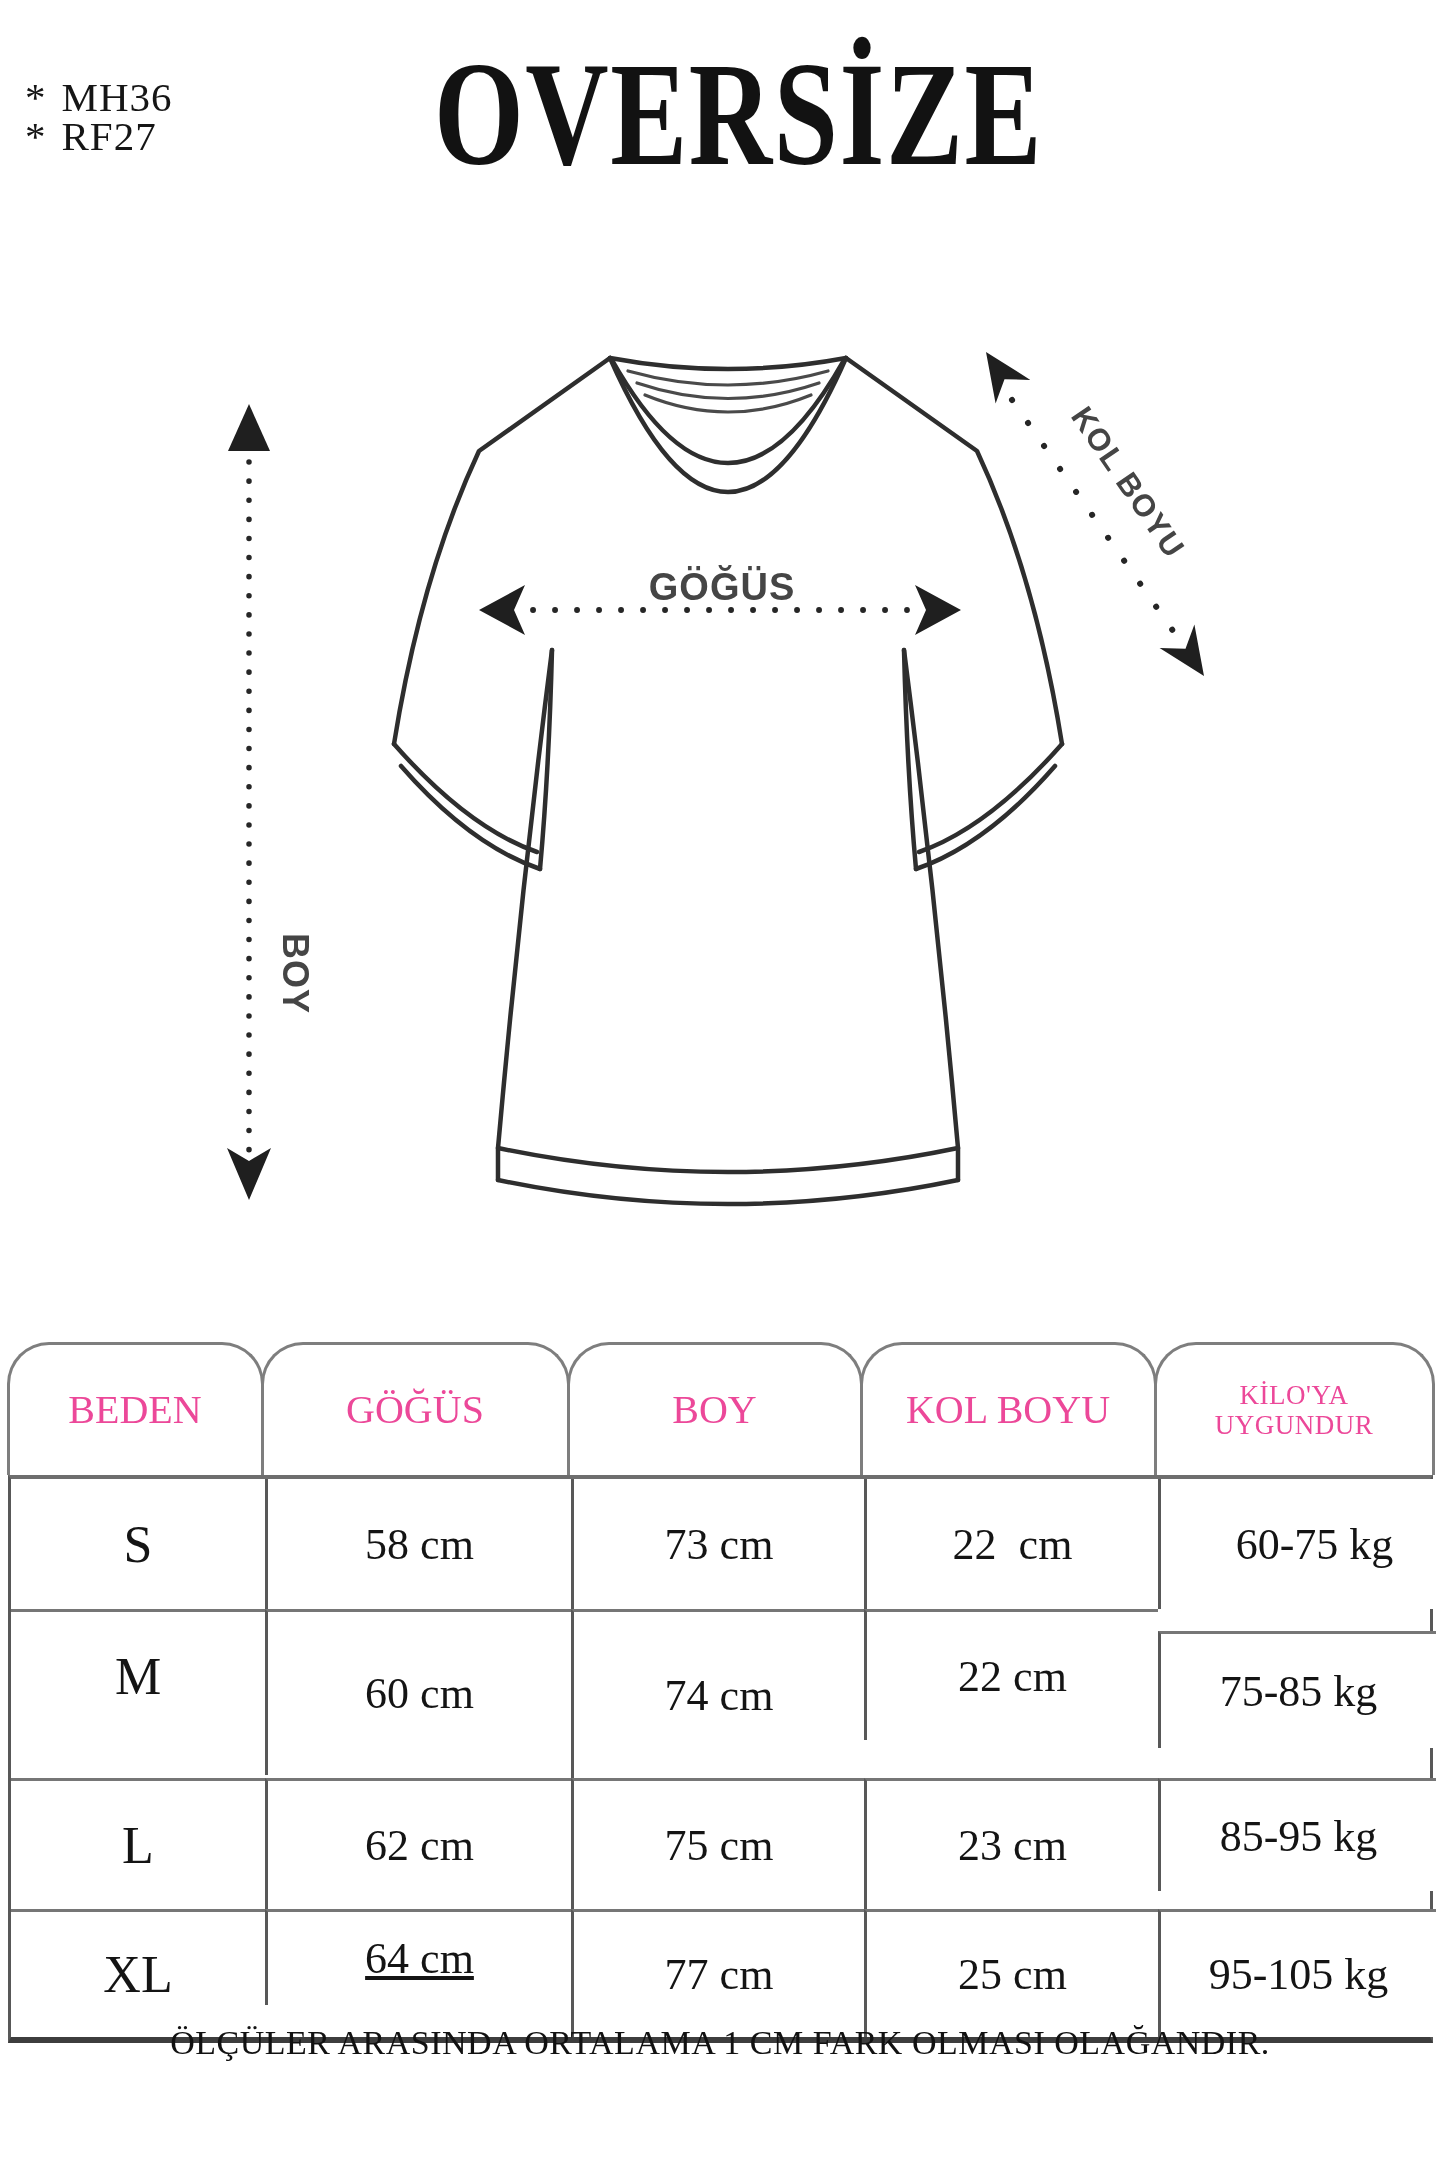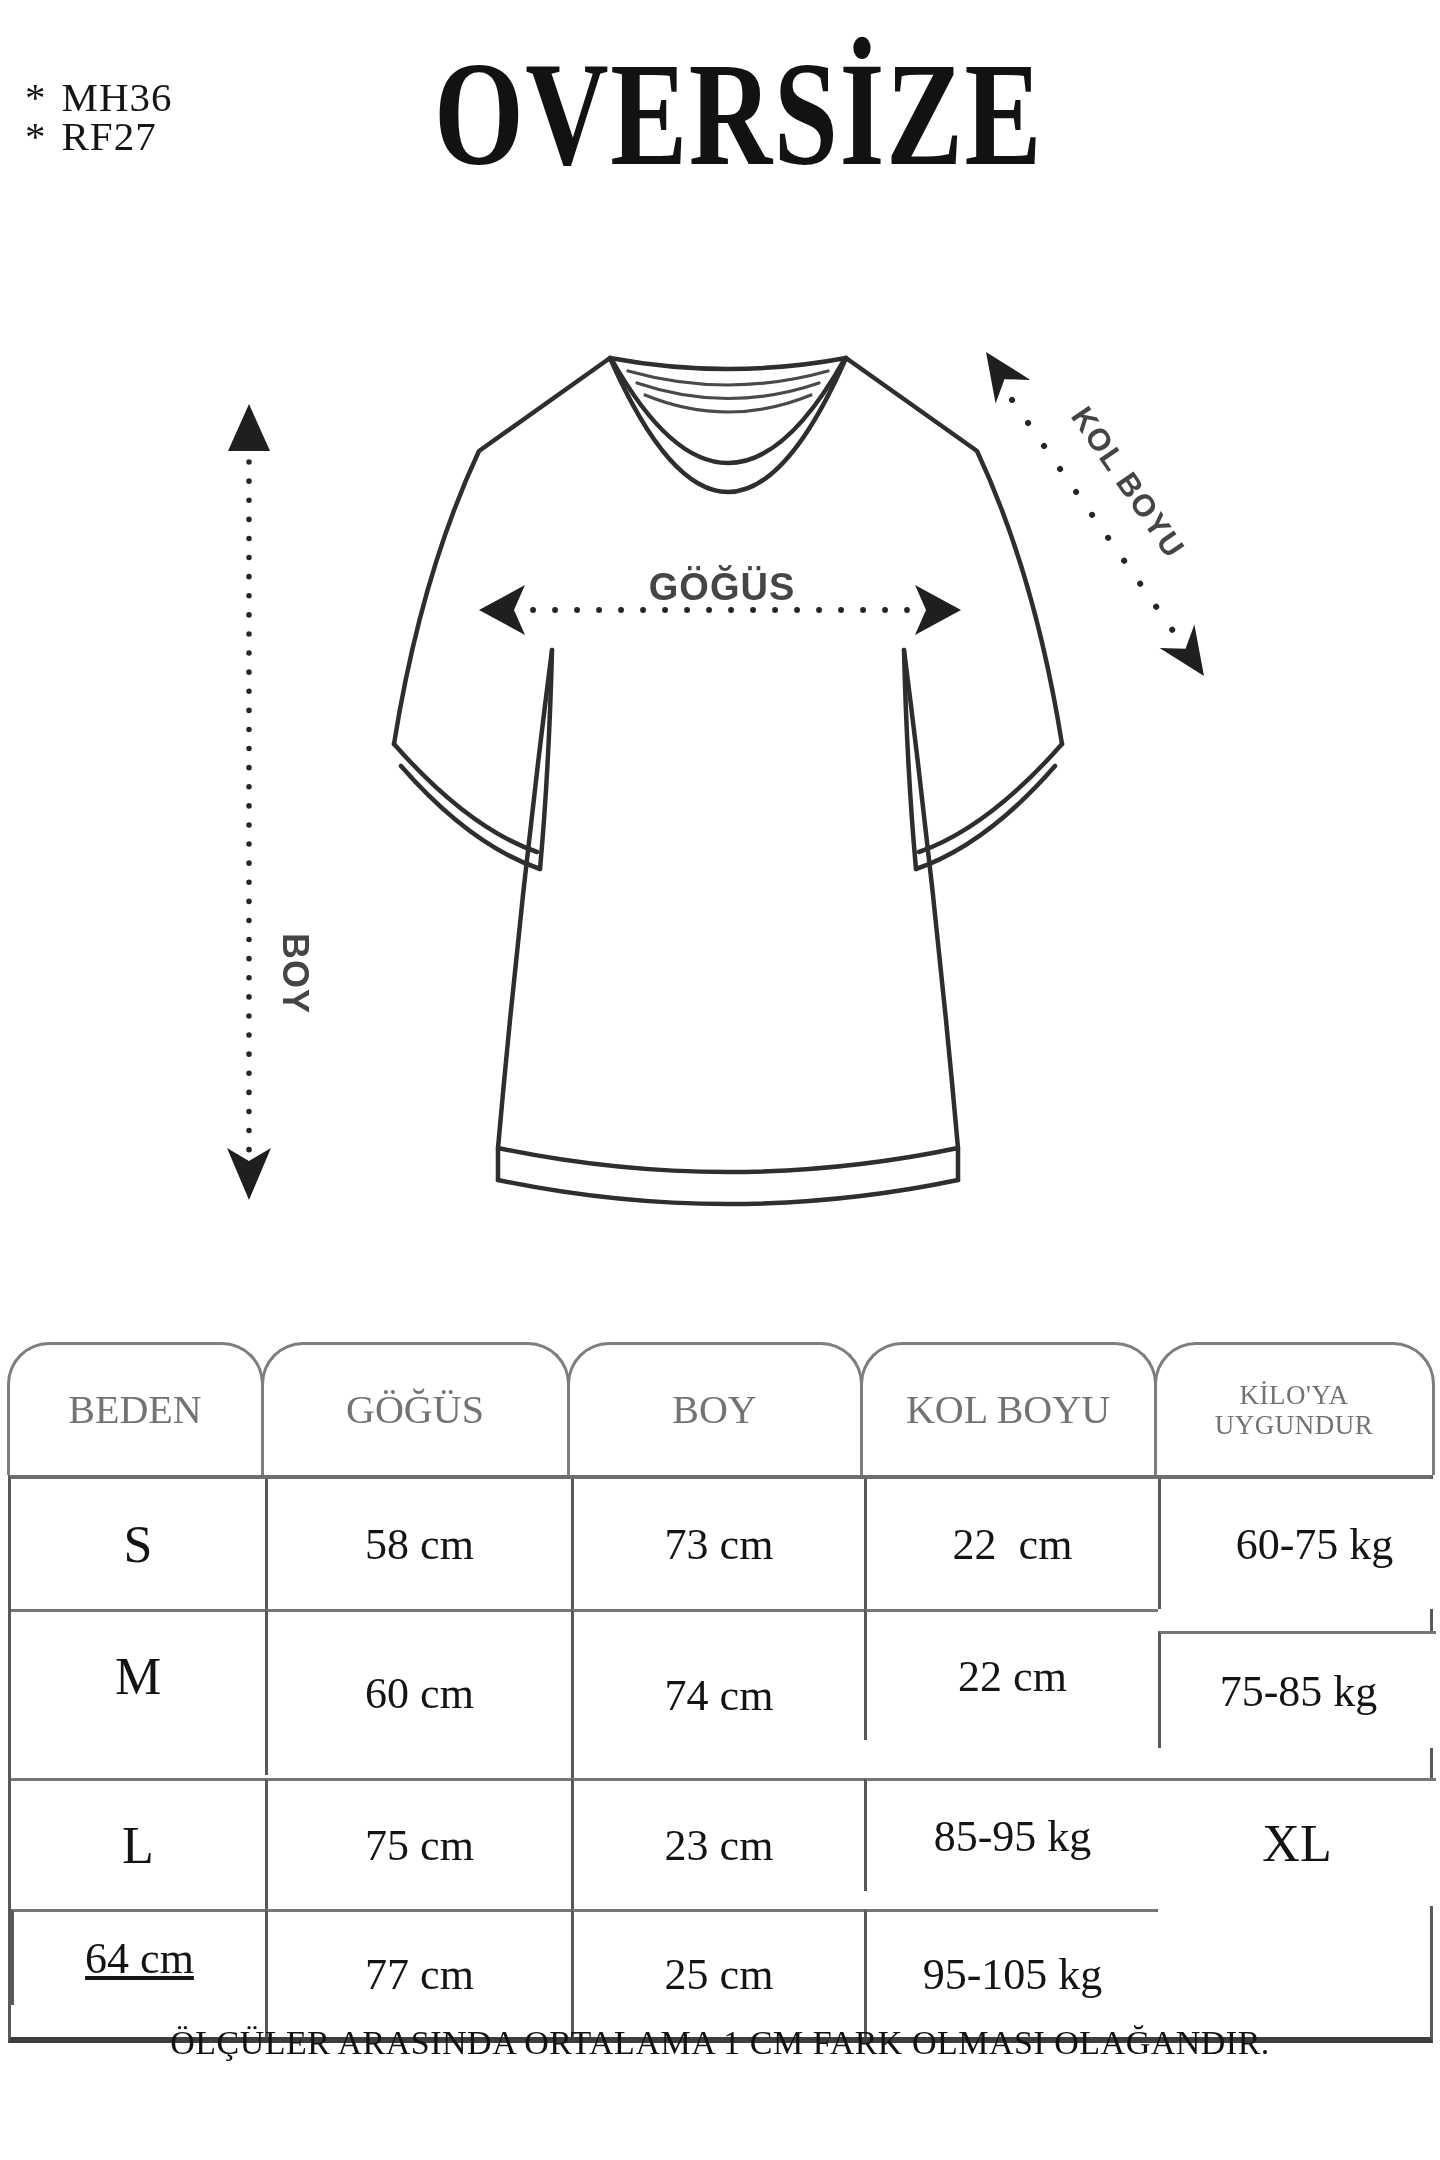--- a/index.html
+++ b/index.html
@@ -26,21 +26,21 @@
   .head{fill:#1f1f1f;stroke:none;}
   .measure-label{font-family:"Liberation Sans", sans-serif;font-weight:700;fill:#454545;}
   
   .size-table{position:absolute;left:8px;top:1342px;width:1425px;}
   .thead,.tbody{display:grid;grid-template-columns:254px 306px 293px 294px 278px;}
   .thead{height:133px;}
   .tab{
     position:relative;background:#ffffff;border:3px solid #7e7e7e;border-bottom:none;
     border-radius:42px 42px 0 0;margin:0 -1.5px;
     display:flex;flex-direction:column;align-items:center;justify-content:center;
-    font-size:40px;color:#737373;text-align:center;line-height:1.12;
+    font-size:40px;color:#ec4899;text-align:center;line-height:1.12;
   }
   .tab.small{font-size:27px;letter-spacing:0.5px;}
   .tbody{border:3px solid #585858;border-top:4px solid #6e6e6e;border-bottom:6px solid #3d3d3d;}
   .cell{
     display:flex;align-items:center;justify-content:center;
     font-size:44px;color:#141414;white-space:pre;background:#ffffff;
     border-left:3px solid #585858;border-top:3px solid #767676;height:100%;box-sizing:border-box;
   }
   .cell.first-col{border-left:none;font-size:52px;}
   .cell.first-row{border-top:none;}
@@ -137,20 +137,21 @@
         <div class="cell first-row" style="height: 130px;">58 cm</div>
         <div class="cell first-row" style="height: 130px;">73 cm</div>
         <div class="cell first-row" style="height: 130px;">22  cm</div>
         <div class="cell first-row" style="height: 130px; padding-left: 32px;">60-75 kg</div>
         <div class="cell first-col" style="height: 131px;">M</div>
         <div class="cell" style="height: 166px;">60 cm</div>
         <div class="cell" style="height: 169px;">74 cm</div>
         <div class="cell" style="height: 131px;">22 cm</div>
         <div class="cell" style="height: 117px; margin-top: 22px;">75-85 kg</div>
         <div class="cell first-col" style="height: 131px;">L</div>
+        <div class="cell" style="height: 131px;">62 cm</div>
         <div class="cell" style="height: 131px;">75 cm</div>
         <div class="cell" style="height: 131px;">23 cm</div>
         <div class="cell" style="height: 113px;">85-95 kg</div>
         <div class="cell first-col" style="height: 128px;">XL</div>
         <div class="cell" style="height: 96px; text-decoration: underline;">64 cm</div>
         <div class="cell" style="height: 128px;">77 cm</div>
         <div class="cell" style="height: 128px;">25 cm</div>
         <div class="cell" style="height: 128px;">95-105 kg</div>
       </div>
   </div>

